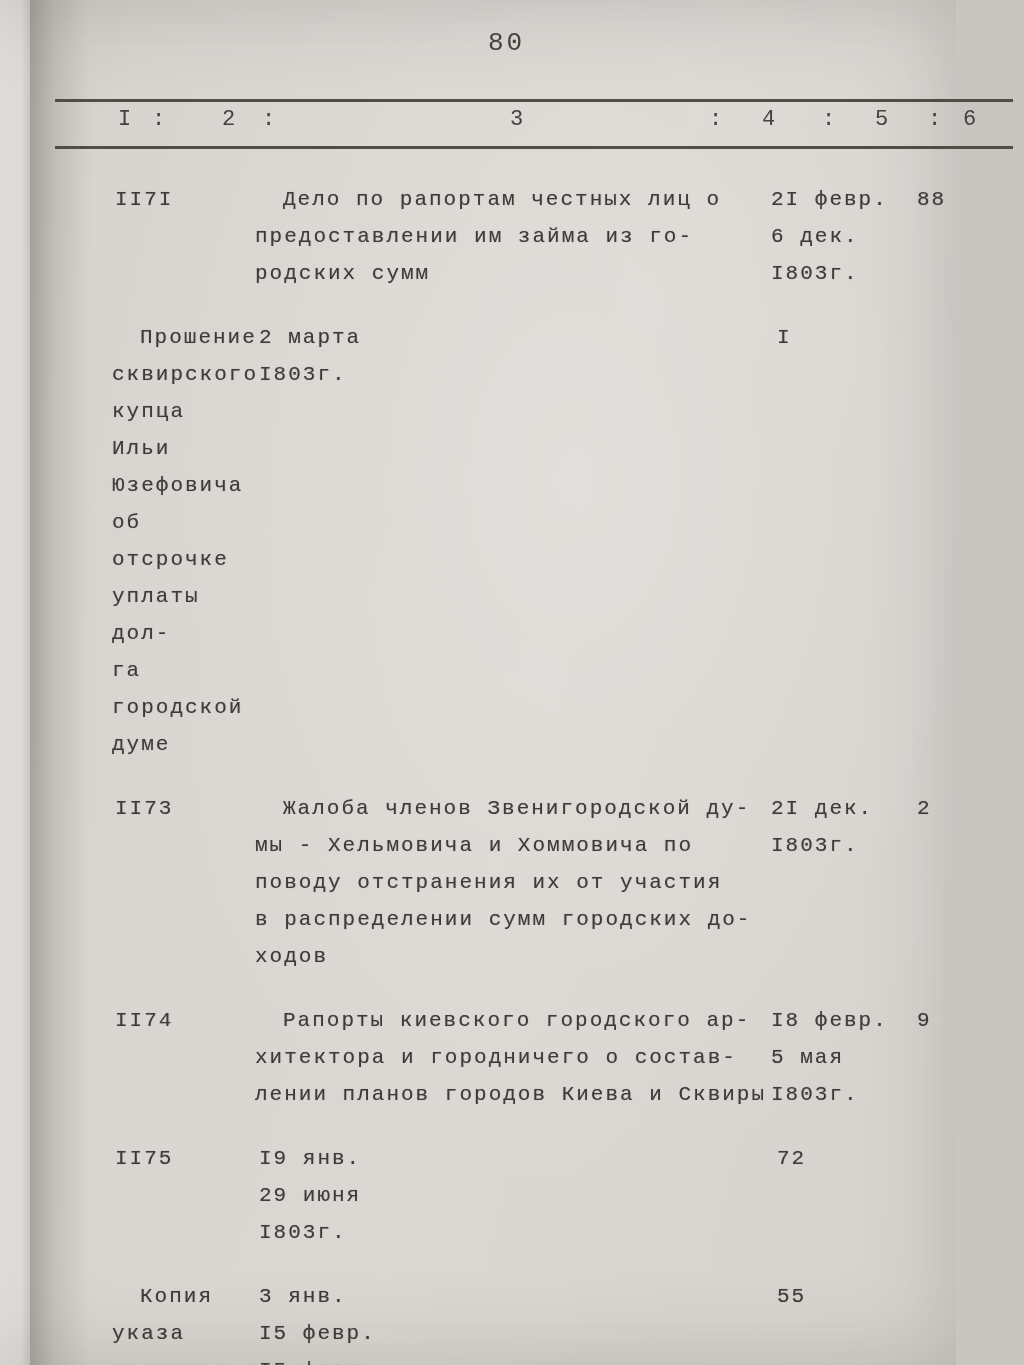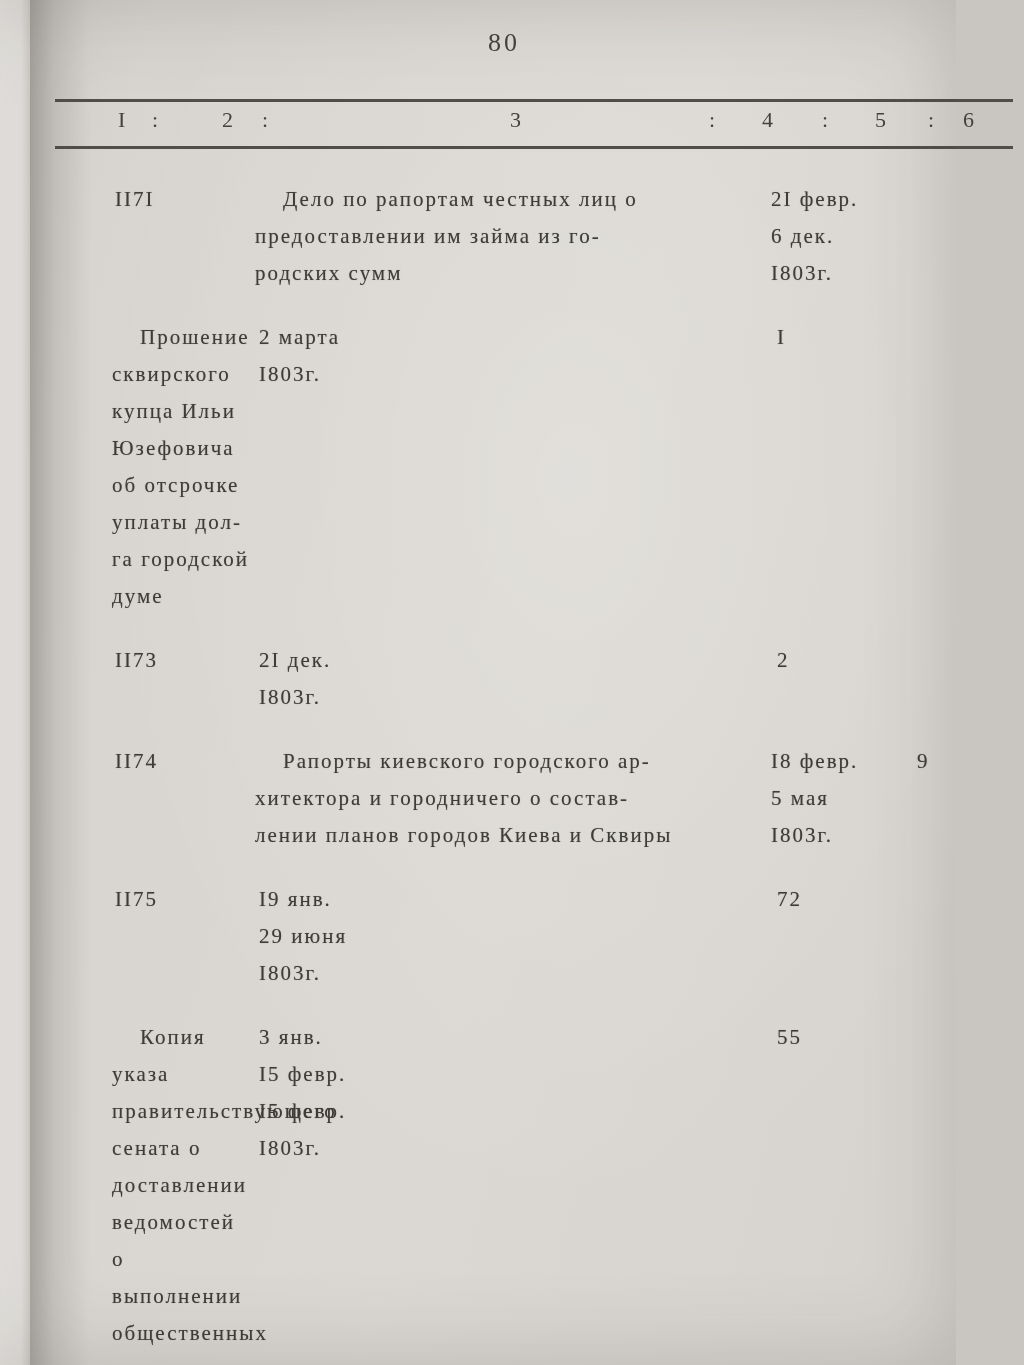--- a/index.html
+++ b/index.html
@@ -12,21 +12,20 @@
     font-family: "Liberation Mono", "DejaVu Sans Mono", monospace;
   }
   .scan {
     position: relative;
     width: 956px;
     height: 1365px;
     background:
       radial-gradient(ellipse at 60% 35%, rgba(255,255,255,0.18), rgba(0,0,0,0) 60%),
       linear-gradient(105deg, #cfccc6 0%, #d8d5d0 12%, #dbd8d3 55%, #d6d3ce 100%);
     color: #3e3c38;
-    font-family: Liberation Serif, serif;
   }
   
   .edge-white {
     position: absolute;
     left: 0; top: 0; bottom: 0;
     width: 30px;
     background: linear-gradient(90deg, #f1efec 0%, #e9e7e3 70%, #d2cfca 100%);
   }
   .edge-shadow {
     position: absolute;
@@ -138,33 +137,39 @@
 
   <div class="entries" id="entries">
   <div class="entry">
     <div class="num">II7I</div>
     <div class="desc">Дело по рапортам честных лиц о
 предоставлении им займа из го-
 родских сумм</div>
     <div class="dates">2I февр.
 6 дек.
 I803г.</div>
+    <div class="pages">88</div>
   </div>
 
   <div class="entry">
     <div class="desc">Прошение сквирского купца Ильи
 Юзефовича об отсрочке уплаты дол-
 га городской думе</div>
     <div class="dates">2 марта
 I803г.</div>
     <div class="pages">I</div>
   </div>
 
   <div class="entry">
     <div class="num">II73</div>
+    <div class="desc">Жалоба членов Звенигородской ду-
+мы - Хельмовича и Хоммовича по
+поводу отстранения их от участия
+в распределении сумм городских до-
+ходов</div>
     <div class="dates">2I дек.
 I803г.</div>
     <div class="pages">2</div>
   </div>
 
   <div class="entry">
     <div class="num">II74</div>
     <div class="desc">Рапорты киевского городского ар-
 хитектора и городничего о состав-
 лении планов городов Киева и Сквиры</div>

